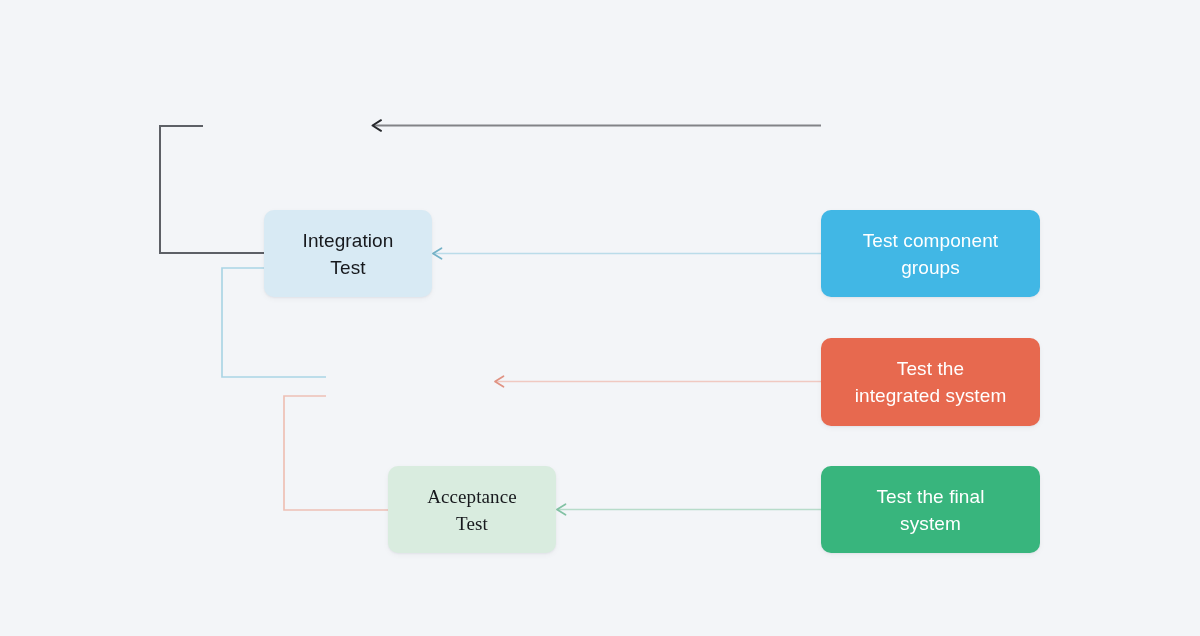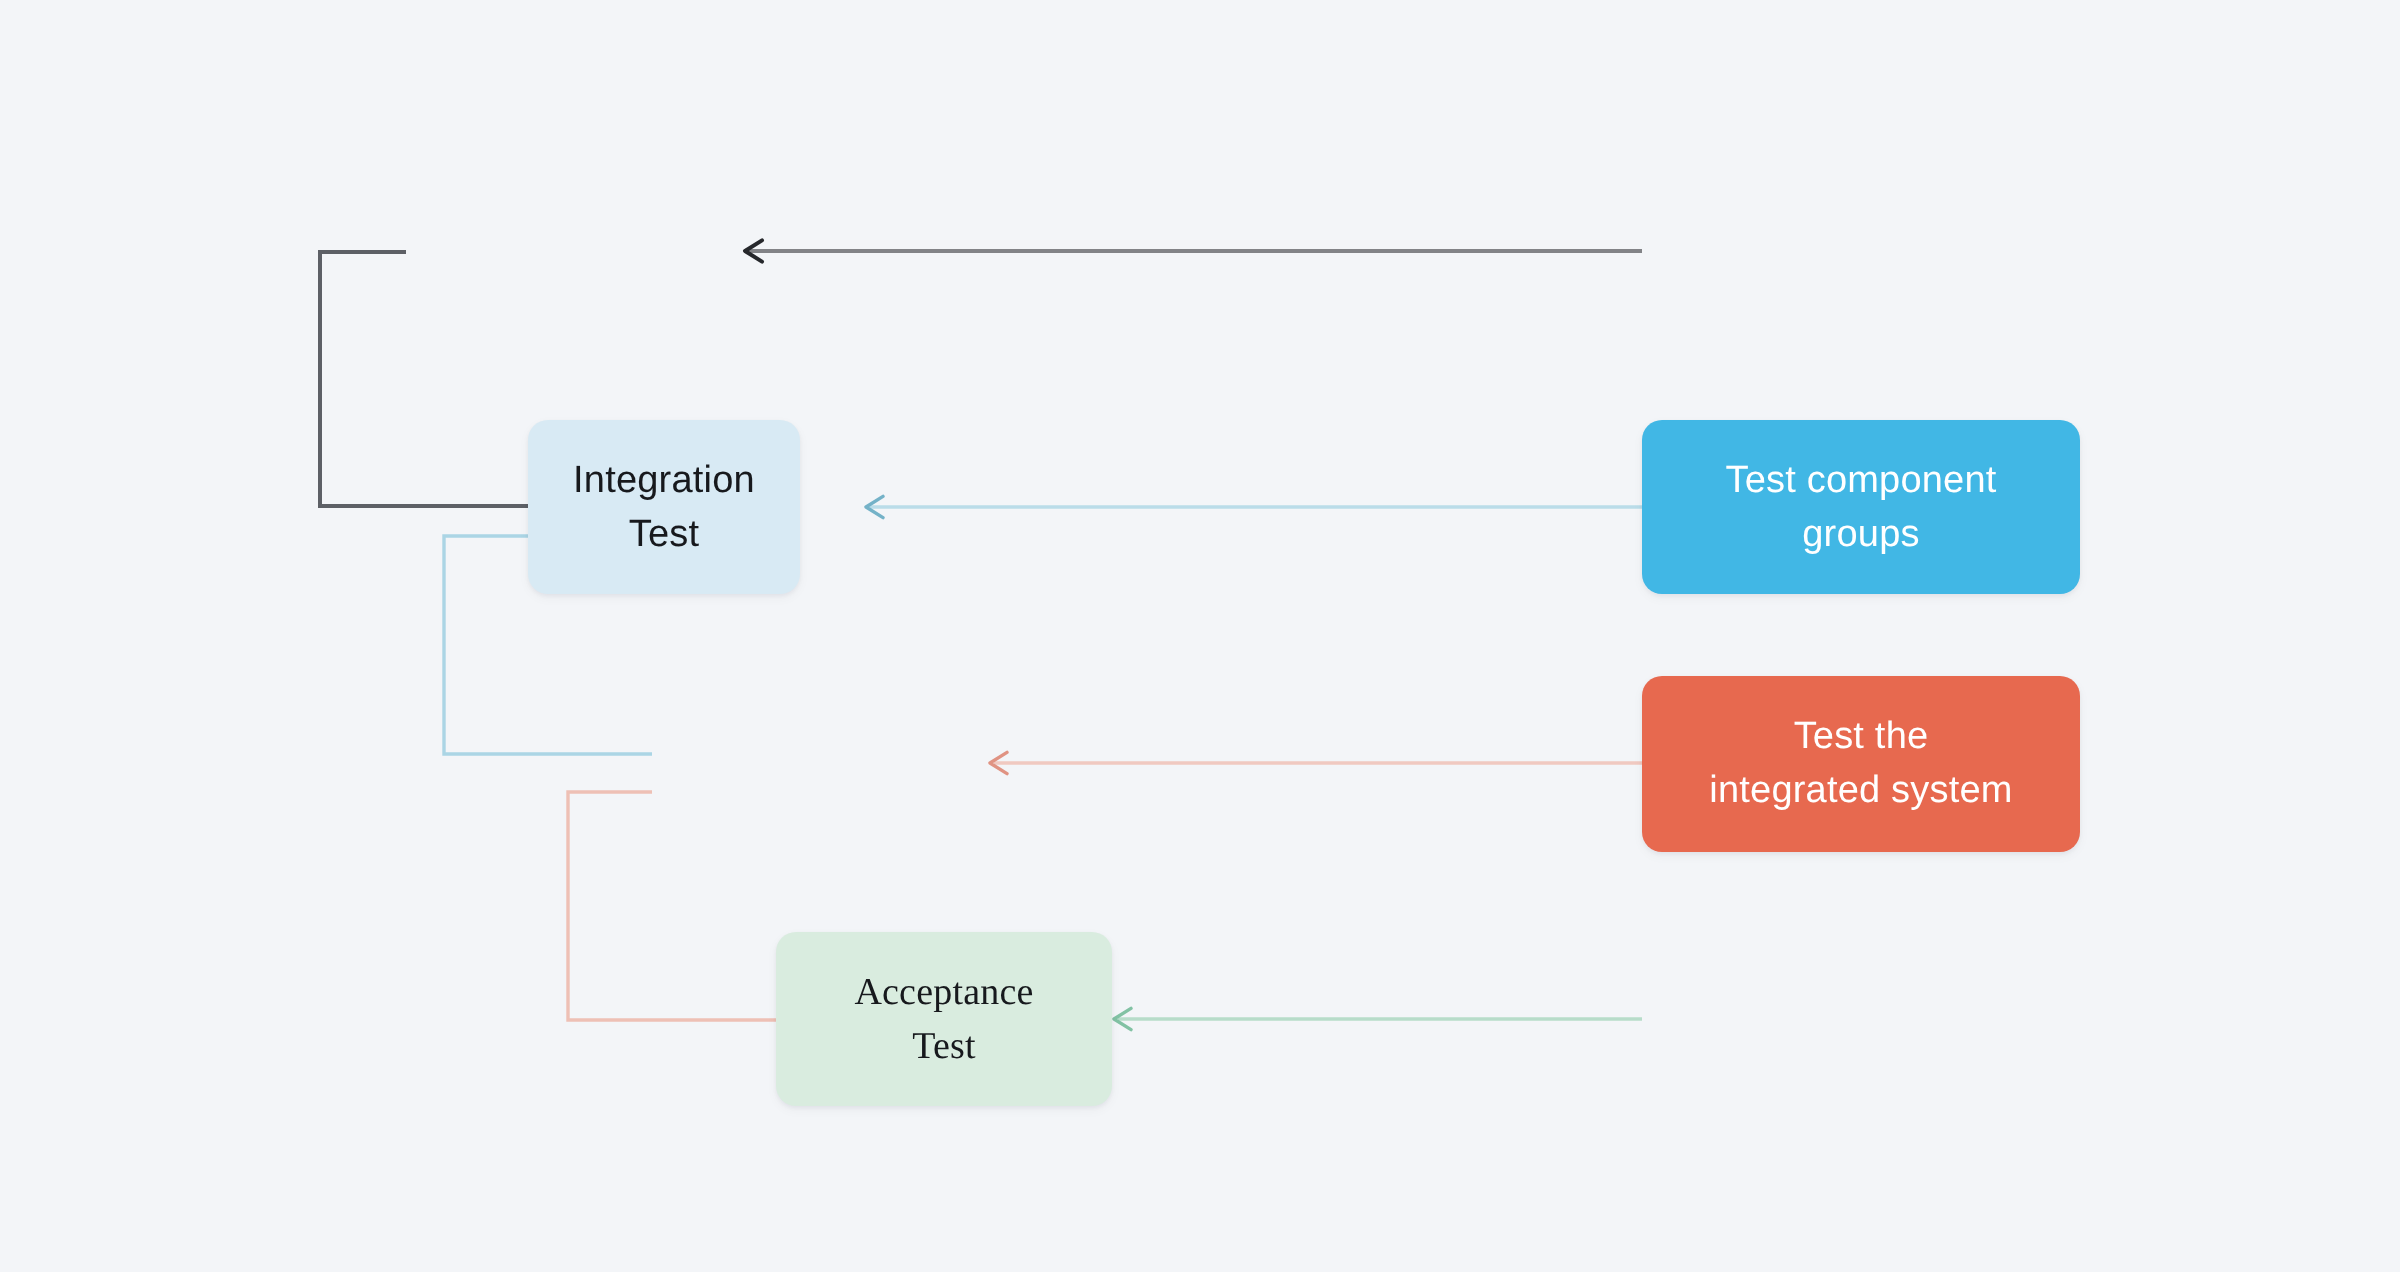--- a/index.html
+++ b/index.html
@@ -30,21 +30,21 @@
     border-radius: 10px;
     font-size: 19px;
     font-weight: 500;
     line-height: 27px;
     letter-spacing: 0.1px;
     white-space: pre-line;
     box-shadow: 0 1px 2px rgba(15,23,42,.05), 0 2px 6px rgba(15,23,42,.04);
   }
   
   .n-unit        { left: 203px; top:  84px; width: 168px; height: 86px; }
-  .n-integration { left: 264px; top: 210px; width: 136px; height: 87px; }
+  .n-integration { left: 264px; top: 210px; width: 168px; height: 87px; }
   .n-system      { left: 326px; top: 338px; width: 168px; height: 88px; }
   .n-acceptance  { left: 388px; top: 466px; width: 168px; height: 87px; }
   
   .n-unit-desc        { left: 821px; top:  83px; width: 219px; height: 86px; }
   .n-integration-desc { left: 821px; top: 210px; width: 219px; height: 87px; }
   .n-system-desc      { left: 821px; top: 338px; width: 219px; height: 88px; }
   .n-acceptance-desc  { left: 821px; top: 466px; width: 219px; height: 87px; }
 </style>
 </head>
 <body>
@@ -83,14 +83,16 @@
   <div class="node n-acceptance" style="background-color: rgb(217, 236, 223); color: rgb(23, 25, 29); font-family: Liberation Serif, serif;">Acceptance
 Test</div>
 
 
   <div class="node n-integration-desc" style="background-color: rgb(65, 183, 229); color: rgb(255, 255, 255);">Test component
 groups</div>
 
   <div class="node n-system-desc" style="background-color: rgb(231, 105, 79); color: rgb(255, 255, 255);">Test the
 integrated system</div>
 
+  <div class="node n-acceptance-desc" style="background-color: rgb(56, 181, 125); color: rgb(255, 255, 255);">Test the final
+system</div>
 
 </div>
 
 </body></html>

